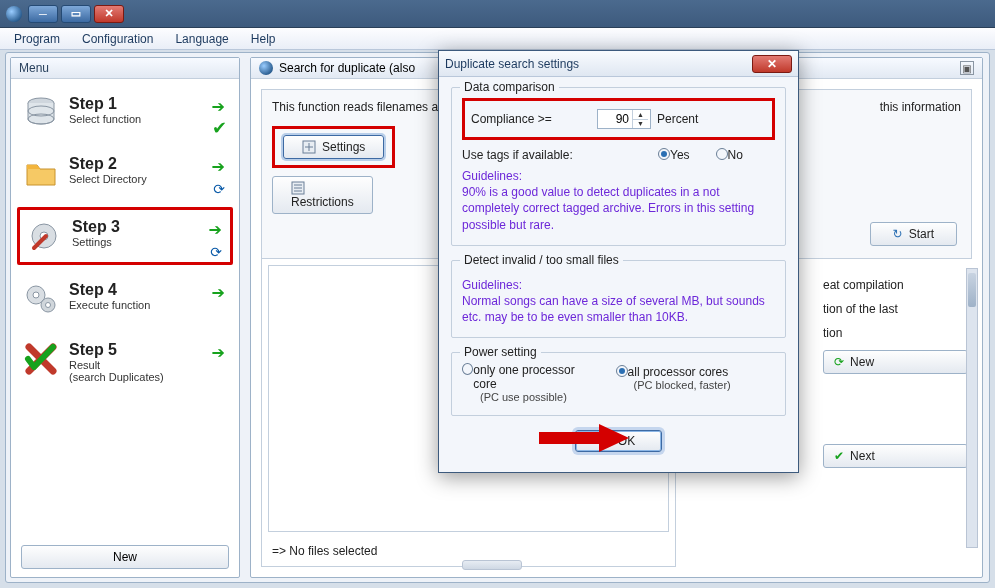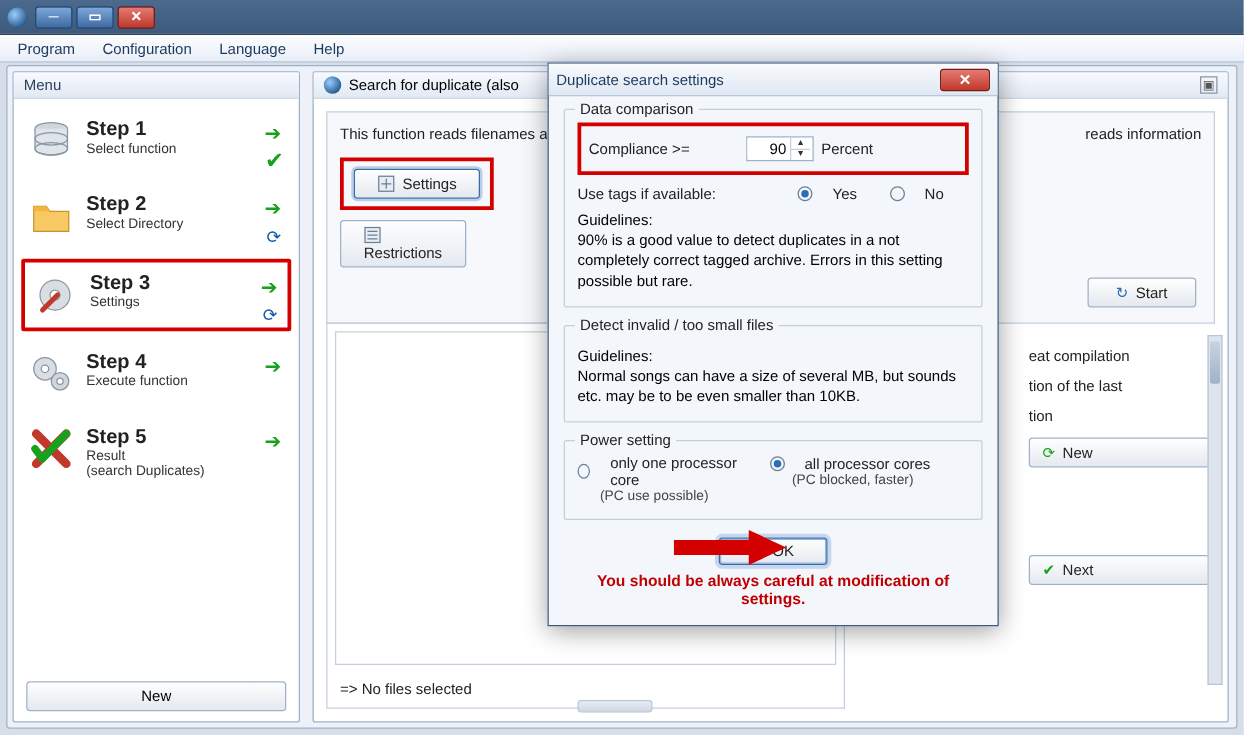--- a/index.html
+++ b/index.html
@@ -189,22 +189,22 @@
   .spin input{
     border:0;width:34px;text-align:right;font-size:12px;outline:none;padding-right:3px;
   }
   .spin .ar{
     width:16px;height:100%;border-left:1px solid #c3cfdd;
     display:flex;flex-direction:column;
   }
   .spin .ar div{flex:1;display:flex;align-items:center;justify-content:center;font-size:7px;color:#333;border-bottom:1px solid #c3cfdd;}
   .spin .ar div:last-child{border-bottom:0;}
   .hi-red{ border:3px solid #d40000; padding:4px 6px;}
-  .guide{ font-size:12px; color:#000000; margin-top:6px; line-height:1.35;}
-  .radio{ display:inline-flex; align-items:center; gap:16px; margin-right:20px;}
+  .guide{ font-size:12px; color:#6d28d9; margin-top:6px; line-height:1.35;}
+  .radio{ display:inline-flex; align-items:flex-start; gap:0; margin-right:20px;}
   .radio .dot{
     width:12px;height:12px;border:1px solid #6a7f97;border-radius:50%;
     display:flex;align-items:center;justify-content:center;
   }
   .radio.sel .dot::after{content:"";width:6px;height:6px;border-radius:50%;background:#2b6fb3;}
   .power .col{display:inline-block;vertical-align:top;width:48%;}
   .power .sub{font-size:11px;color:#444;padding-left:18px;}
   .ok-btn{
     display:inline-flex;align-items:center;gap:6px;
     padding:3px 26px; background:linear-gradient(#fefefe,#e4e9f0);
@@ -339,21 +339,21 @@
 
   <div class="right-panel">
     <div class="right-head">
       <div class="icn"></div>
       <span>Search for duplicate (also</span>
       <span style="margin-left:auto;width:14px;height:14px;border:1px solid #8a96a3;color:#555;display:flex;align-items:center;justify-content:center;font-size:10px">▣</span>
     </div>
 
     <div class="desc-box">
       <span>This function reads filenames and looks for duplicate files</span>
-      <span style="position:absolute;right:10px;top:10px">reads information</span>
+      <span style="position:absolute;right:10px;top:10px">this information</span>
       <br>
       <div class="settings-btn-wrap">
         <div class="inner-btn" style="border:1px solid #3d6aa3;box-shadow:0 0 0 2px rgba(70,130,200,.35)">
           <span class="g">
             <svg width="14" height="14" viewBox="0 0 14 14">
                 <rect x="1" y="1" width="12" height="12" fill="#e8edf3" stroke="#6a7f97"></rect>
                 <path d="M3 7h8M7 3v8" stroke="#6a7f97"></path>
               </svg>
           </span>
           <span>Settings</span>
@@ -476,15 +476,14 @@
     <div class="ok-wrap">
       <svg class="red-arrow" viewBox="0 0 90 28">
         <polygon points="0,8 60,8 60,0 90,14 60,28 60,20 0,20" fill="#d40000"></polygon>
       </svg>
       <div class="ok-btn">
         <span style="color:#17a21d">✔</span>
         <span>OK</span>
       </div>
     </div>
 
-    <div class="warn">You should be always careful at modification of settings.</div>
   </div>
 </div>
 
 </body></html>

